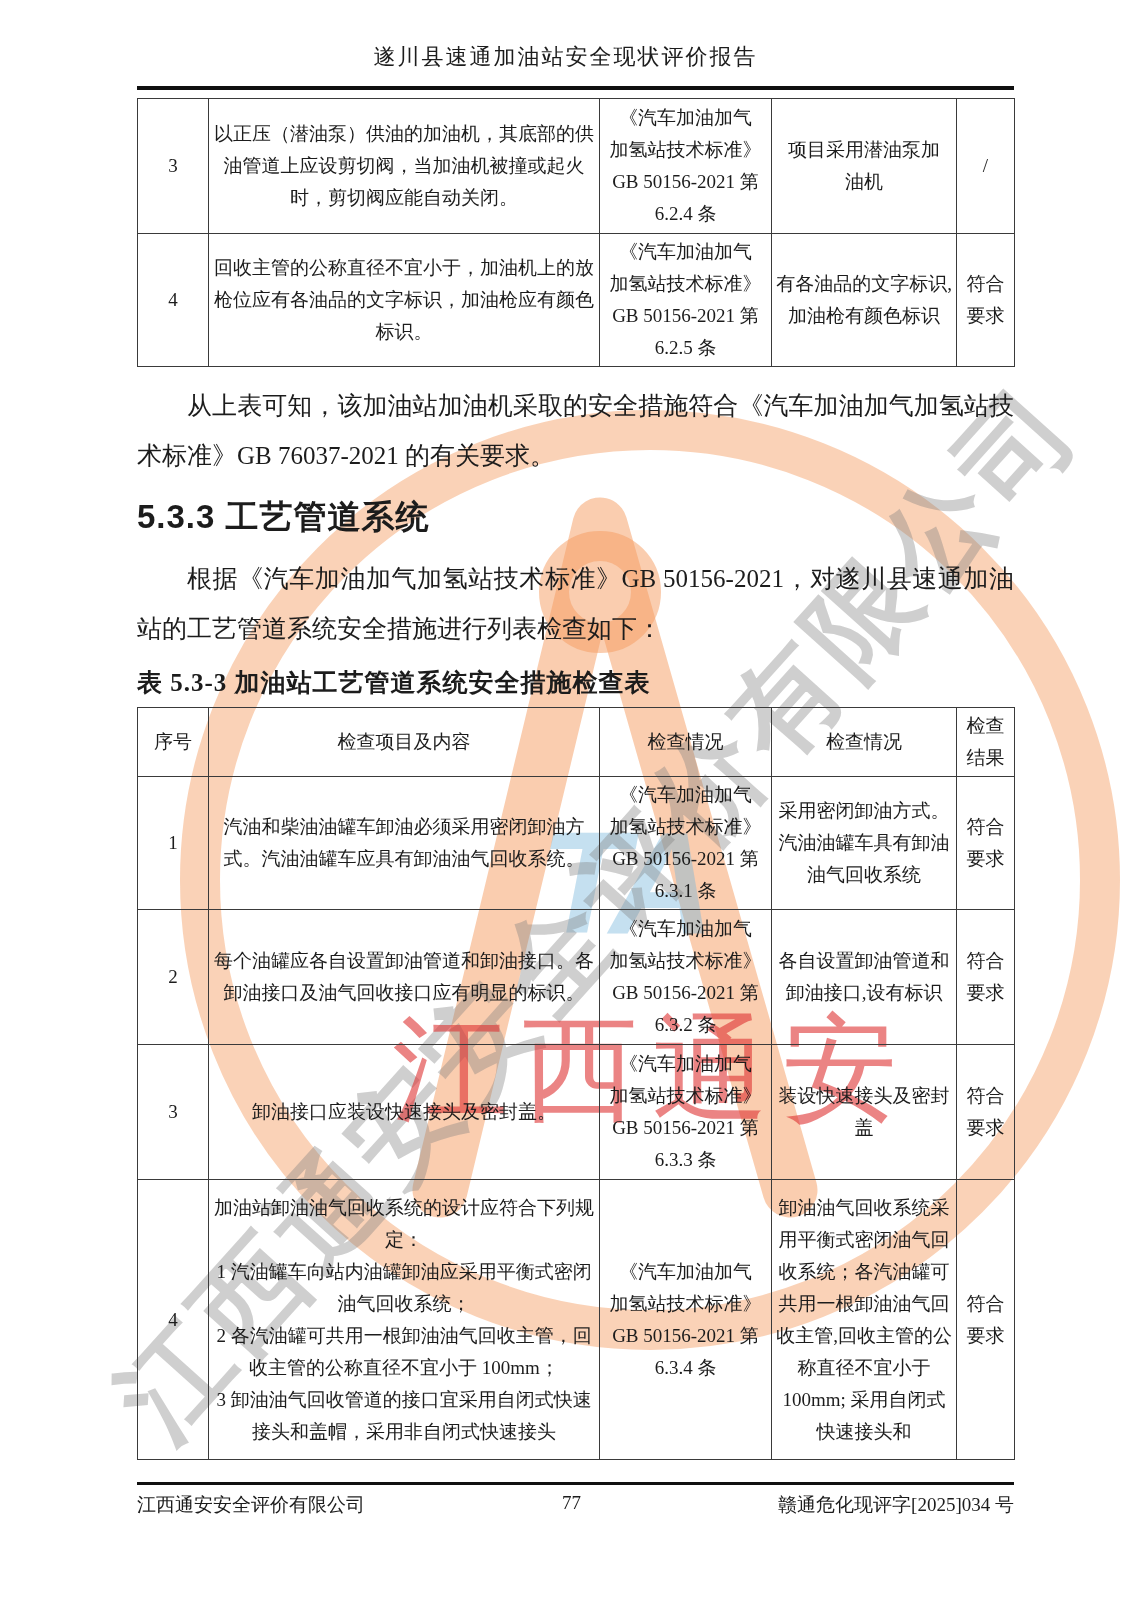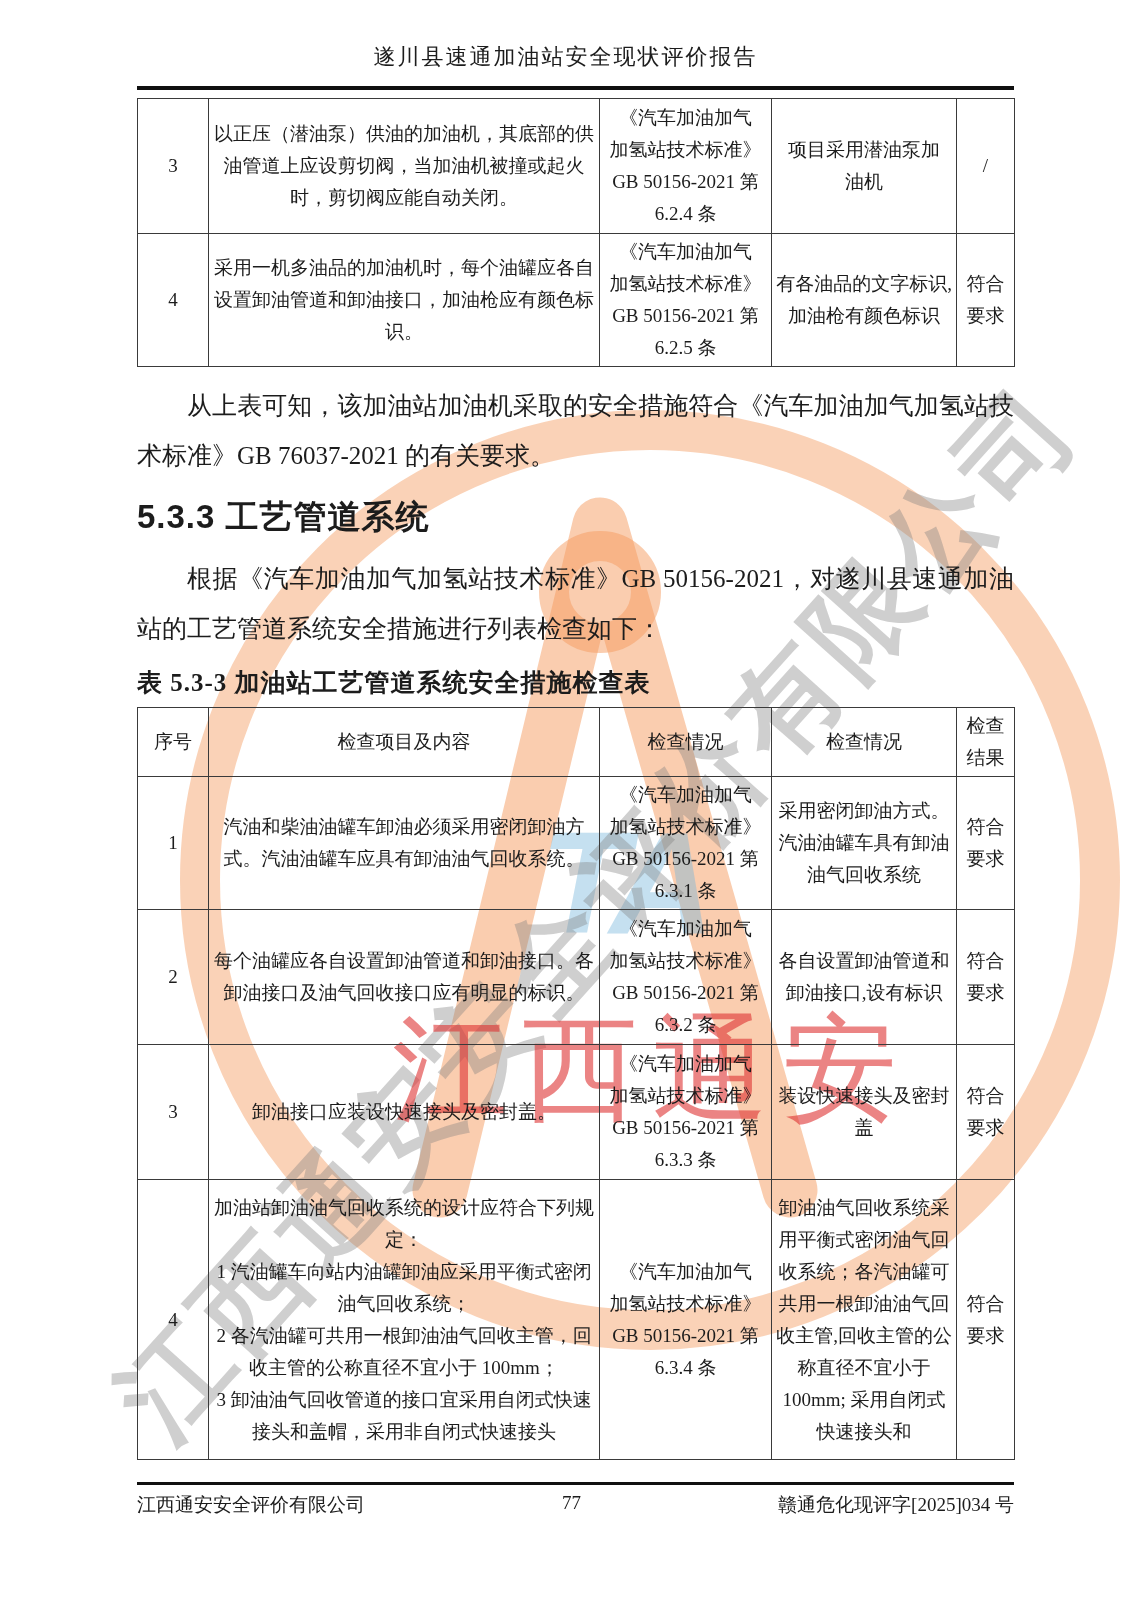--- a/index.html
+++ b/index.html
@@ -133,21 +133,21 @@
       <td>《汽车加油加气
 加氢站技术标准》
 GB 50156-2021 第
 6.2.4 条</td>
       <td>项目采用潜油泵加
 油机</td>
       <td>/</td>
     </tr>
     <tr>
       <td>4</td>
-      <td>采用一机多油品的加油机时，每个油罐应各自设置卸油管道和卸油接口，加油枪应有颜色标识。</td>
+      <td>回收主管的公称直径不宜小于，加油机上的放枪位应有各油品的文字标识，加油枪应有颜色标识。</td>
       <td>《汽车加油加气
 加氢站技术标准》
 GB 50156-2021 第
 6.2.5 条</td>
       <td>有各油品的文字标识,加油枪有颜色标识</td>
       <td>符合要求</td>
     </tr>
   </tbody>
     </table>
 

